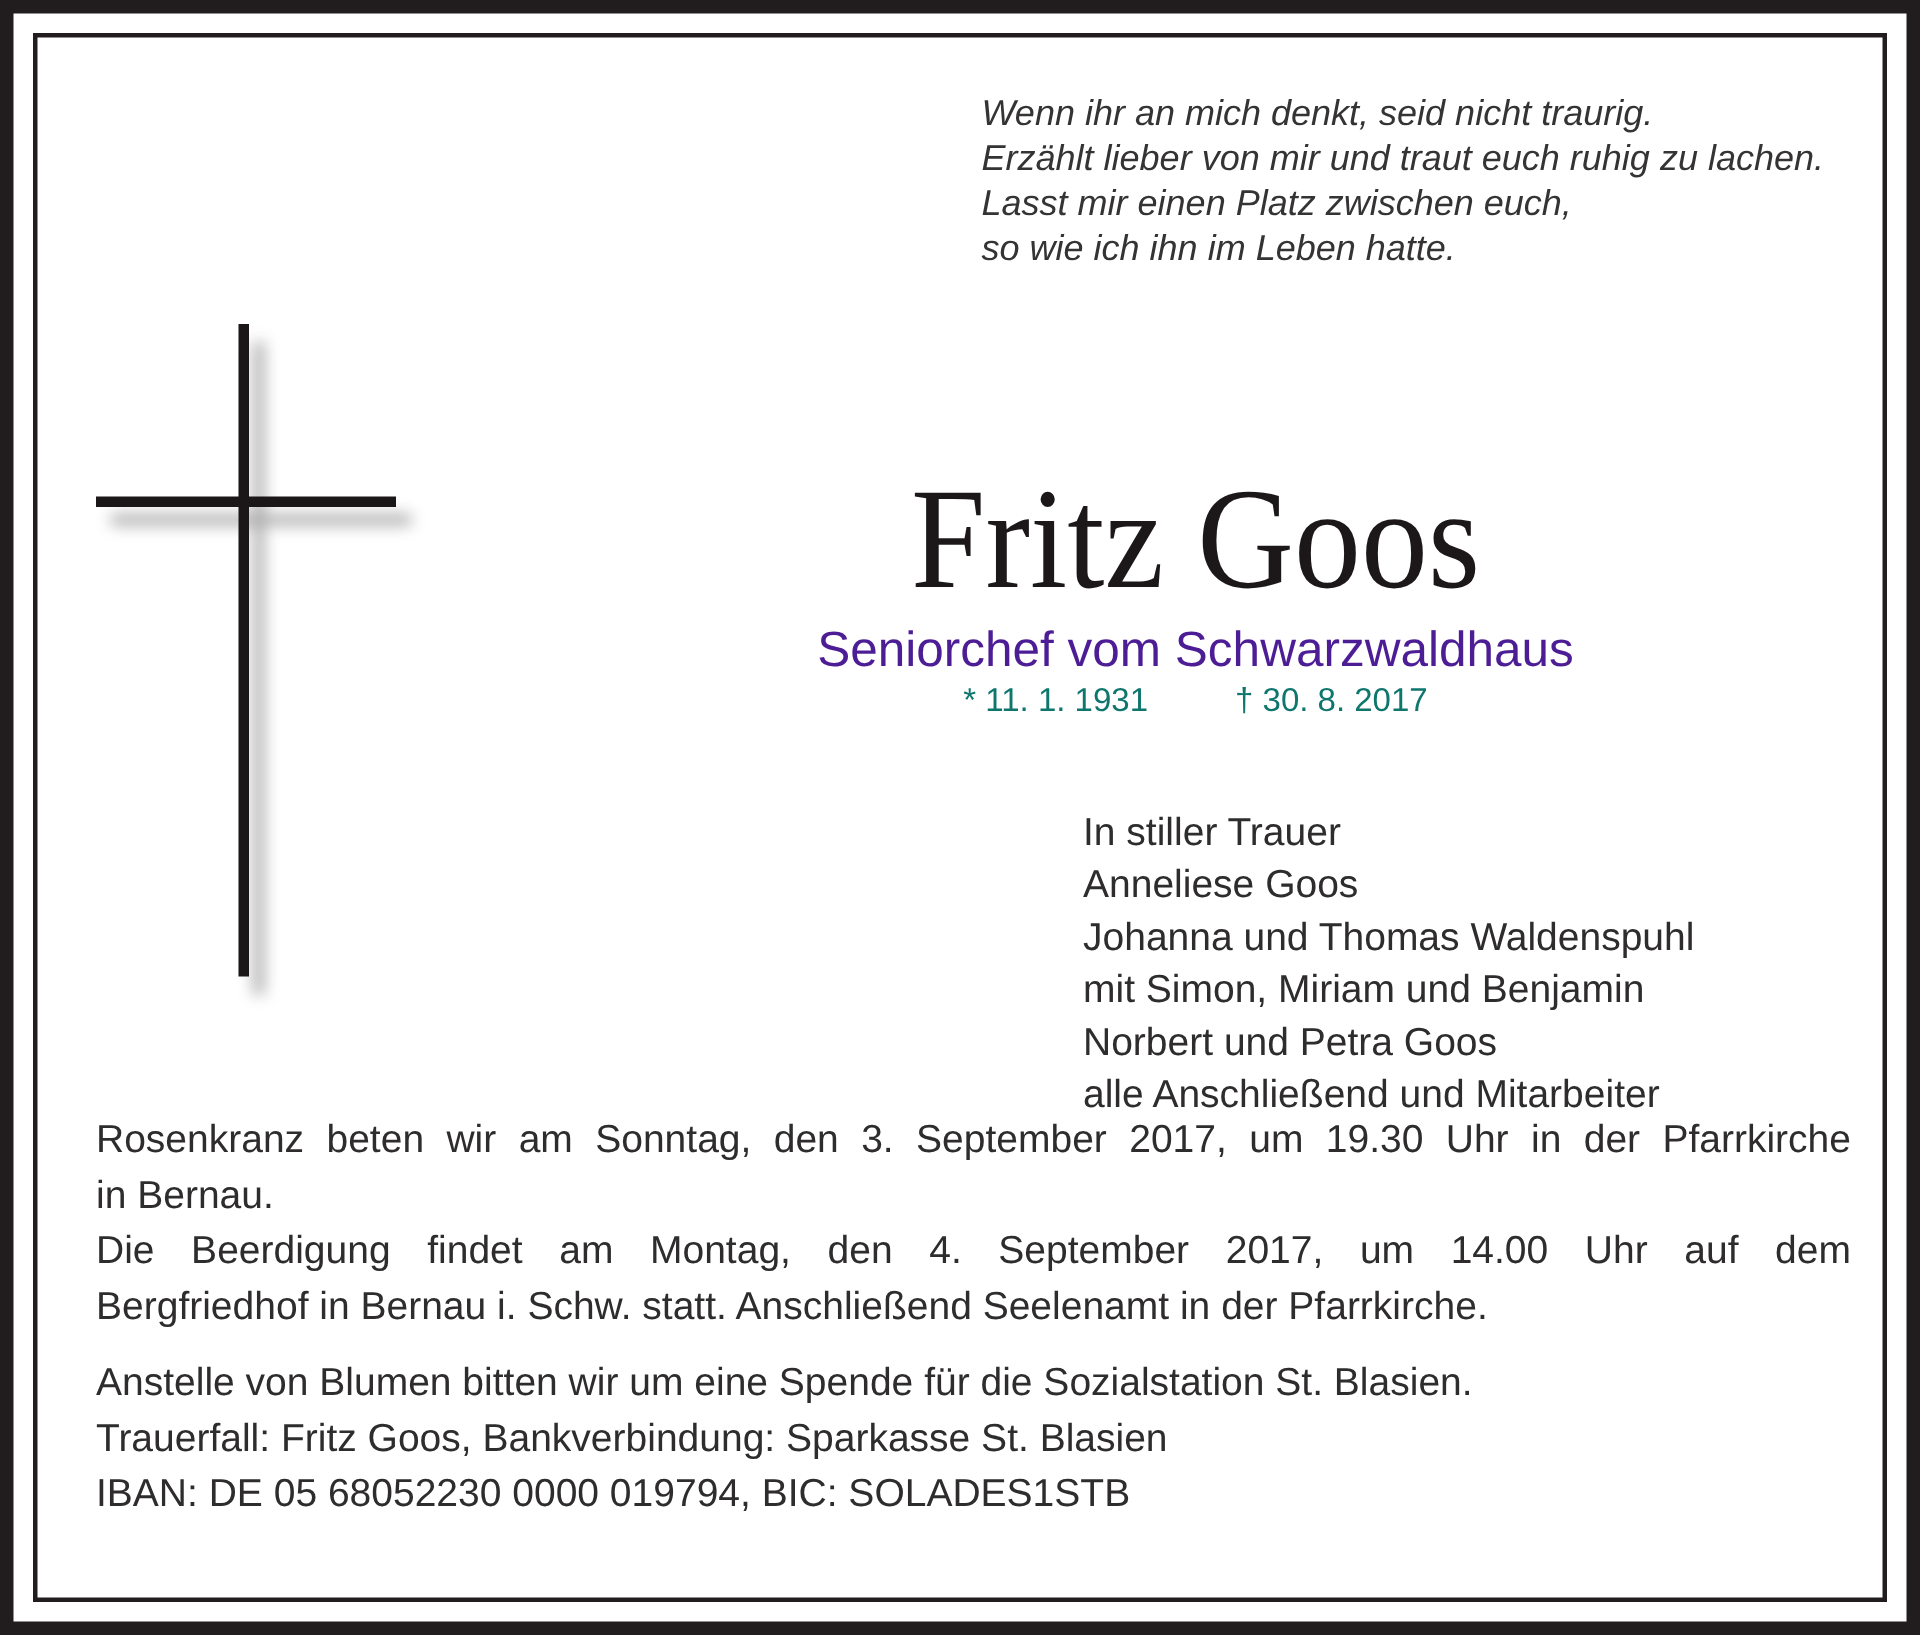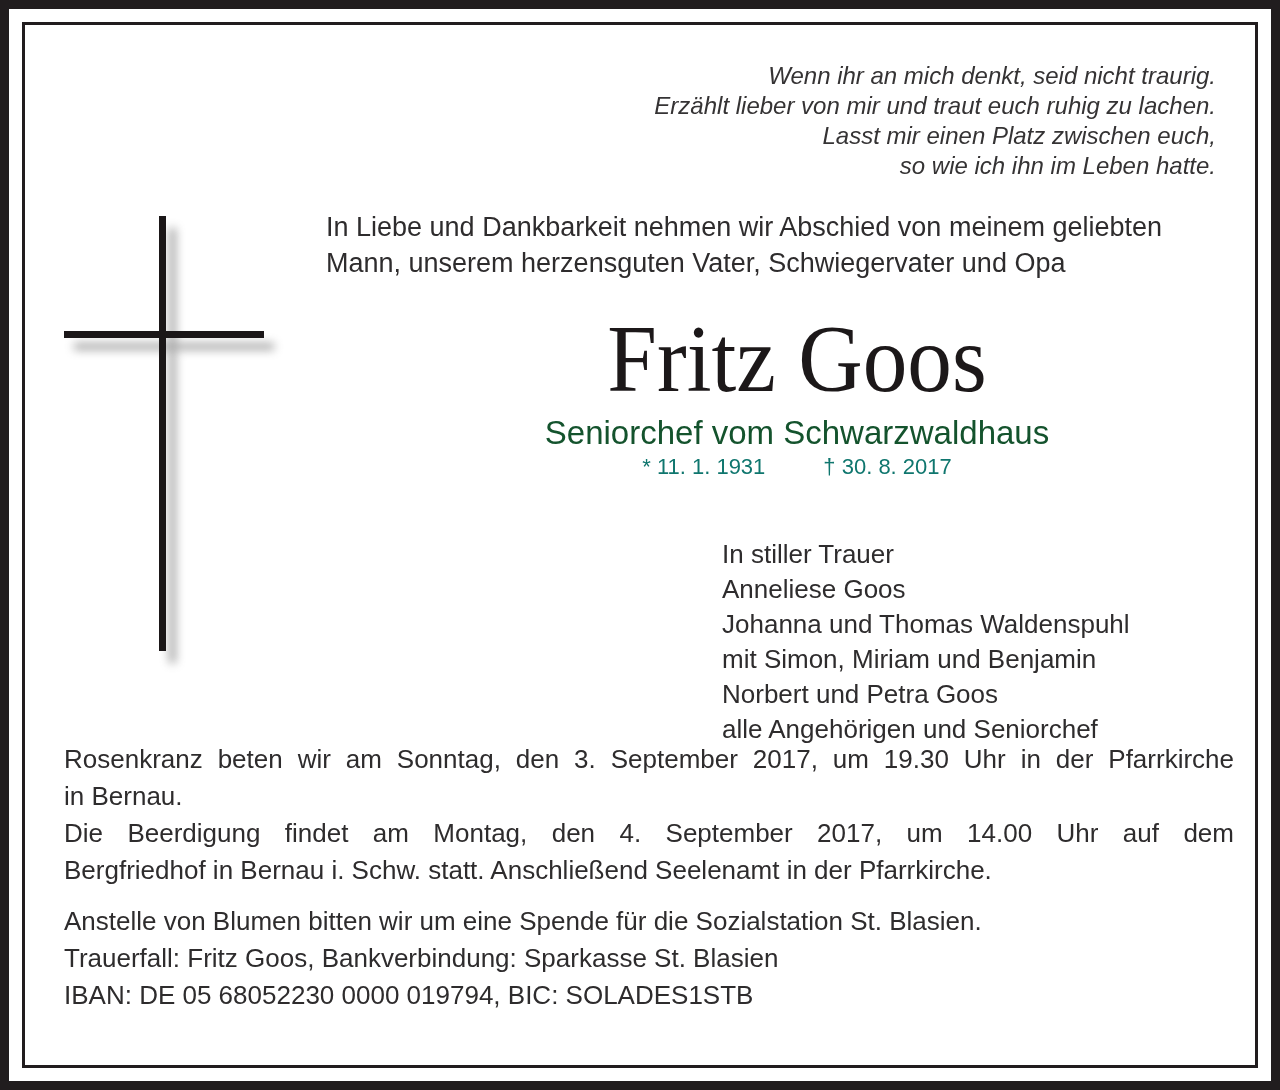--- a/index.html
+++ b/index.html
@@ -19,21 +19,20 @@
   }
   .inner-frame {
     position: absolute; inset: 13px;
     border: 3px solid #211d1e;
     pointer-events: none;
   }
 
   
   .verse {
     position: absolute; top: 52px; right: 55px;
-    text-align: right;
     font-style: italic;
     font-size: 24px; line-height: 30px;
     color: #353334;
     font-weight: 500;
   }
 
   
   .cross {
     position: absolute; left: 55px; top: 207px;
     width: 200px; height: 435px;
@@ -64,21 +63,21 @@
     font-family: "Liberation Serif", serif;
     font-size: 96px; line-height: 96px;
     color: #1c1819;
     transform: scaleX(0.93);
     transform-origin: 50% 50%;
     white-space: nowrap;
   }
   .deceased-subtitle {
     margin-top: 9px;
     font-size: 33px; line-height: 33px;
-    color: #14532d;
+    color: #4c1d95;
   }
   .deceased-dates {
     margin-top: 4px;
     font-size: 22px; line-height: 28px;
     color: #0f766e;
   }
   .deceased-dates .birth { margin-right: 58px; }
 
   
   .mourners {
@@ -120,40 +119,36 @@
     <div>Erzählt lieber von mir und traut euch ruhig zu lachen.</div>
     <div>Lasst mir einen Platz zwischen euch,</div>
     <div>so wie ich ihn im Leben hatte.</div>
   </div>
 
   <div class="cross">
     <div class="bar-v"></div>
     <div class="bar-h"></div>
   </div>
 
-  <div class="intro">
-    <div>In Liebe und Dankbarkeit nehmen wir Abschied von meinem geliebten</div>
-    <div>Mann, unserem herzensguten Vater, Schwiegervater und Opa</div>
-  </div>
 
   <div class="center-block">
     <div class="deceased-name">Fritz Goos</div>
     <div class="deceased-subtitle">Seniorchef vom Schwarzwaldhaus</div>
     <div class="deceased-dates">
       <span class="birth">* 11. 1. 1931</span><span class="death">† 30. 8. 2017</span>
     </div>
   </div>
 
   <div class="mourners">
     <div>In stiller Trauer</div>
     <div>Anneliese Goos</div>
     <div>Johanna und Thomas Waldenspuhl</div>
     <div>mit Simon, Miriam und Benjamin</div>
     <div>Norbert und Petra Goos</div>
-    <div>alle Angehörigen und Seniorchef</div>
+    <div>alle Anschließend und Mitarbeiter</div>
   </div>
 
 
   <div class="notices">
     <div>
       <div class="line-just">Rosenkranz beten wir am Sonntag, den 3. September 2017, um 19.30 Uhr in der Pfarrkirche</div>
       <div>in Bernau.</div>
     </div>
     <div>
       <div class="line-just">Die Beerdigung findet am Montag, den 4. September 2017, um 14.00 Uhr auf dem</div>

